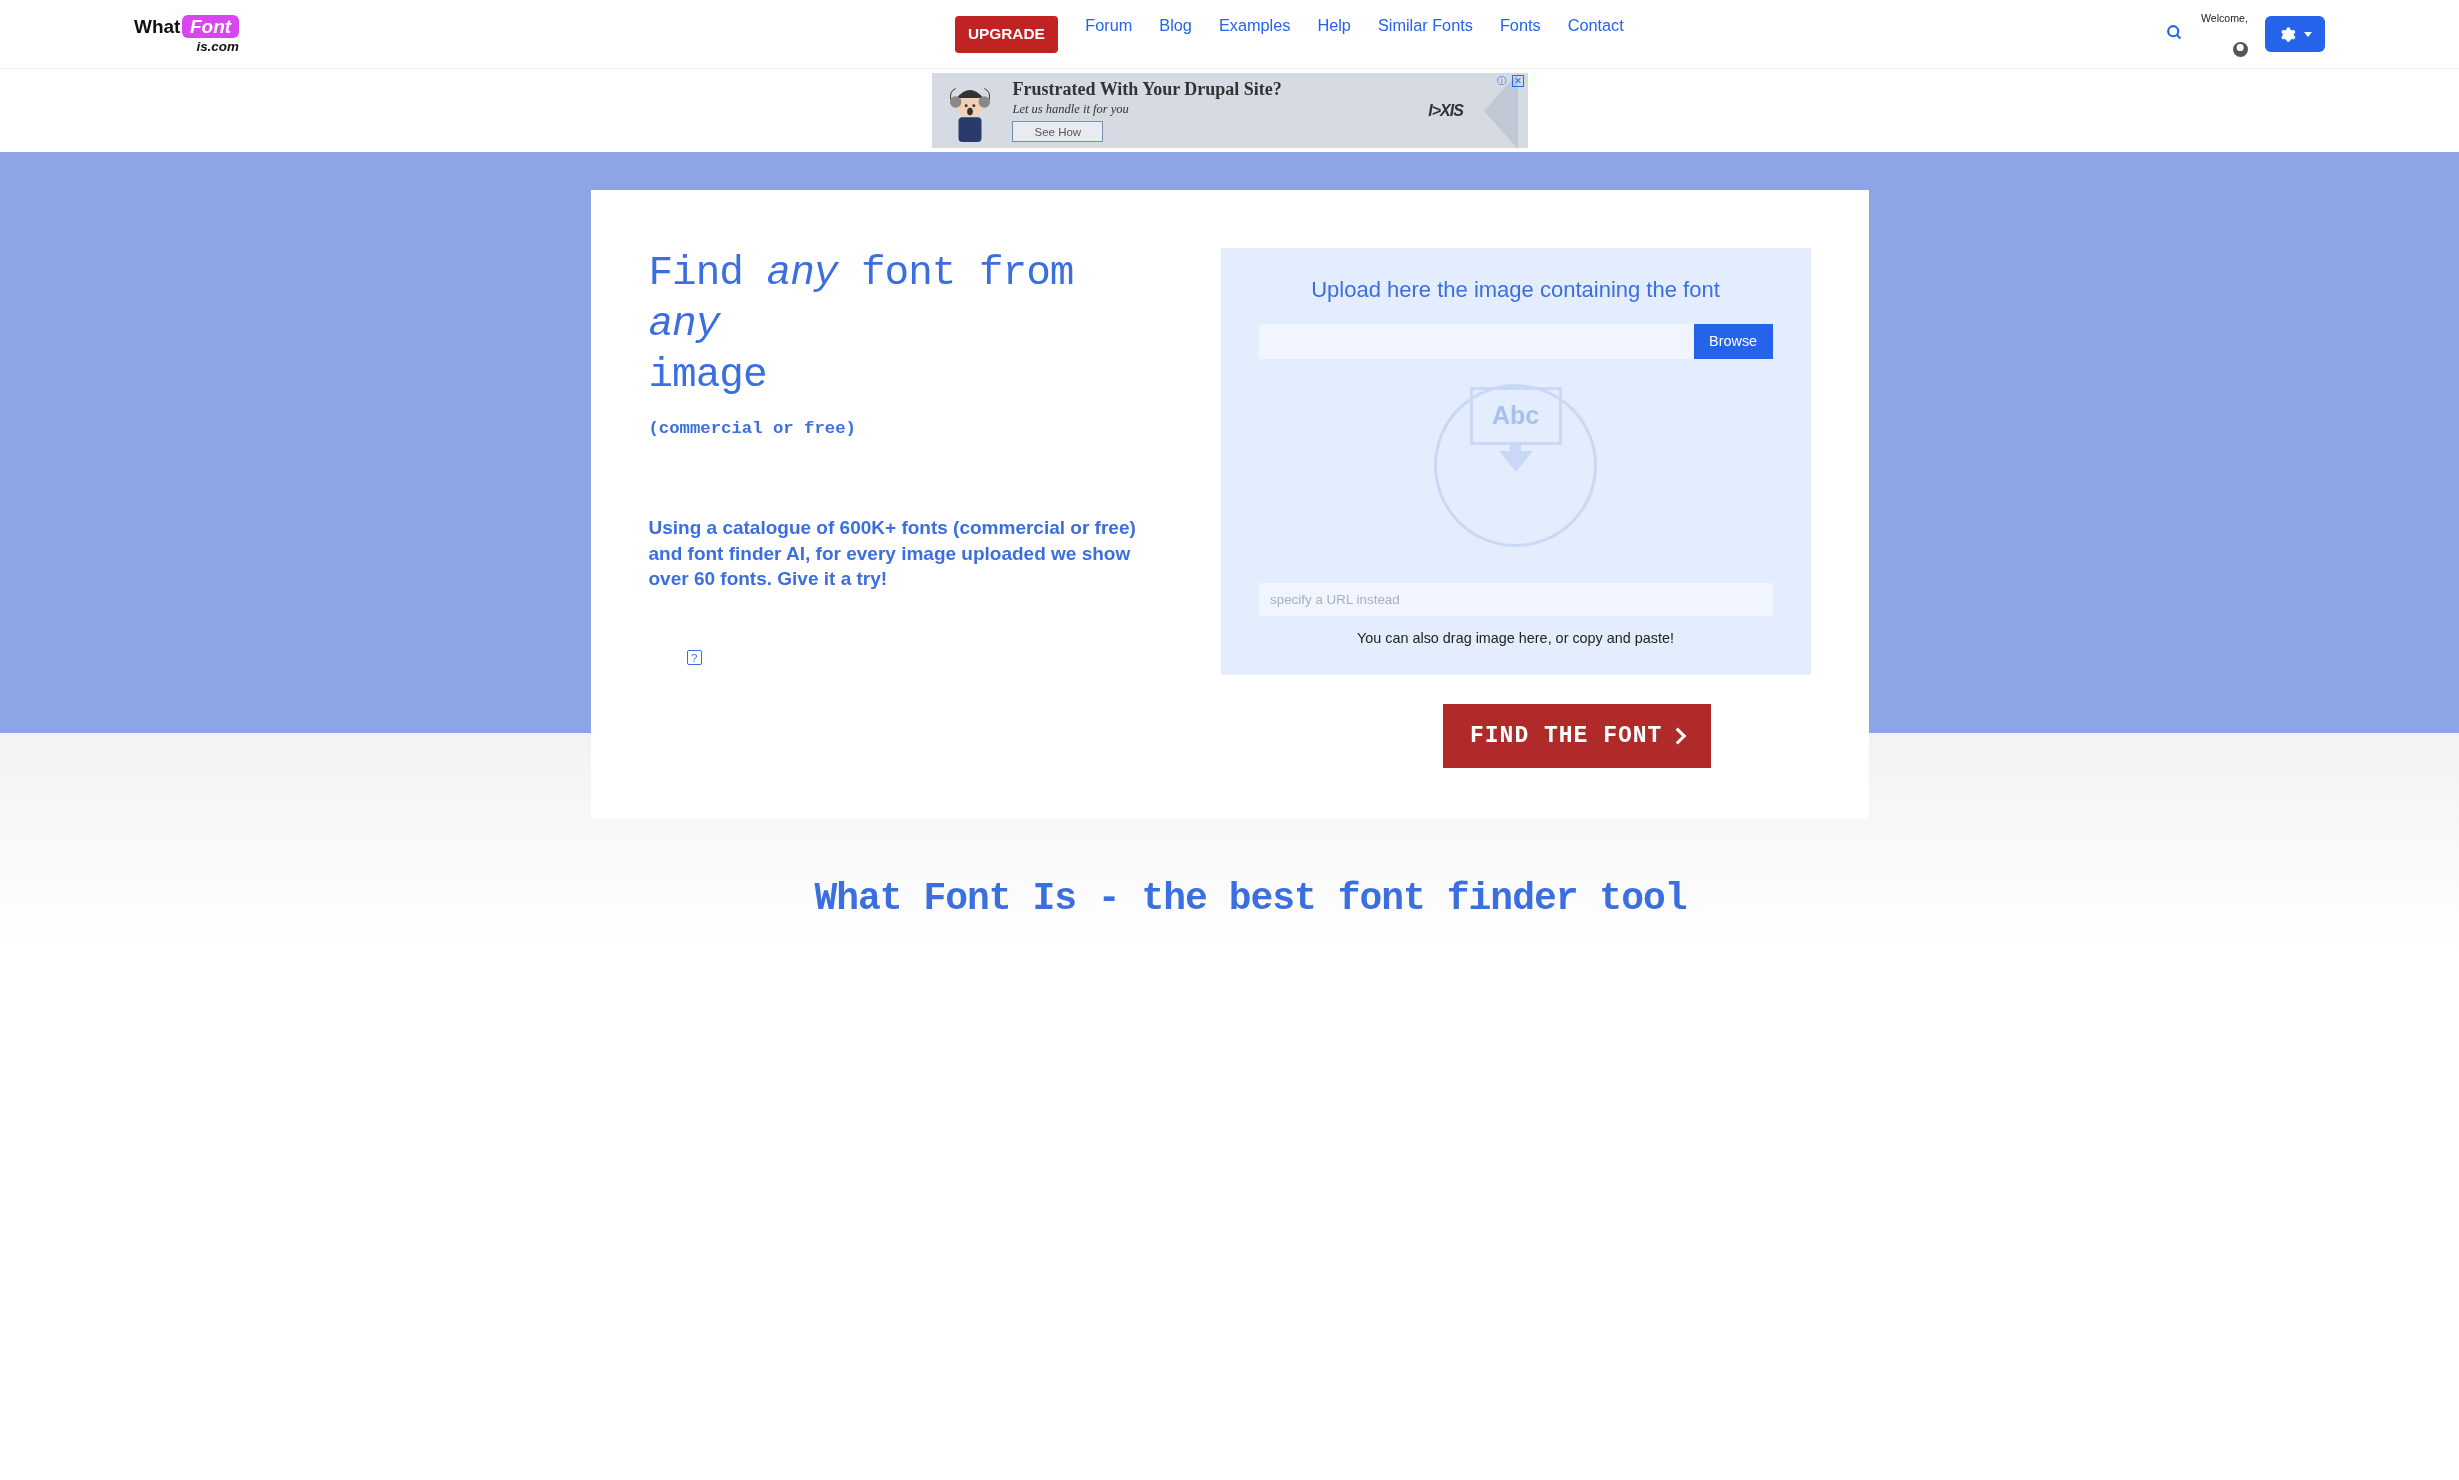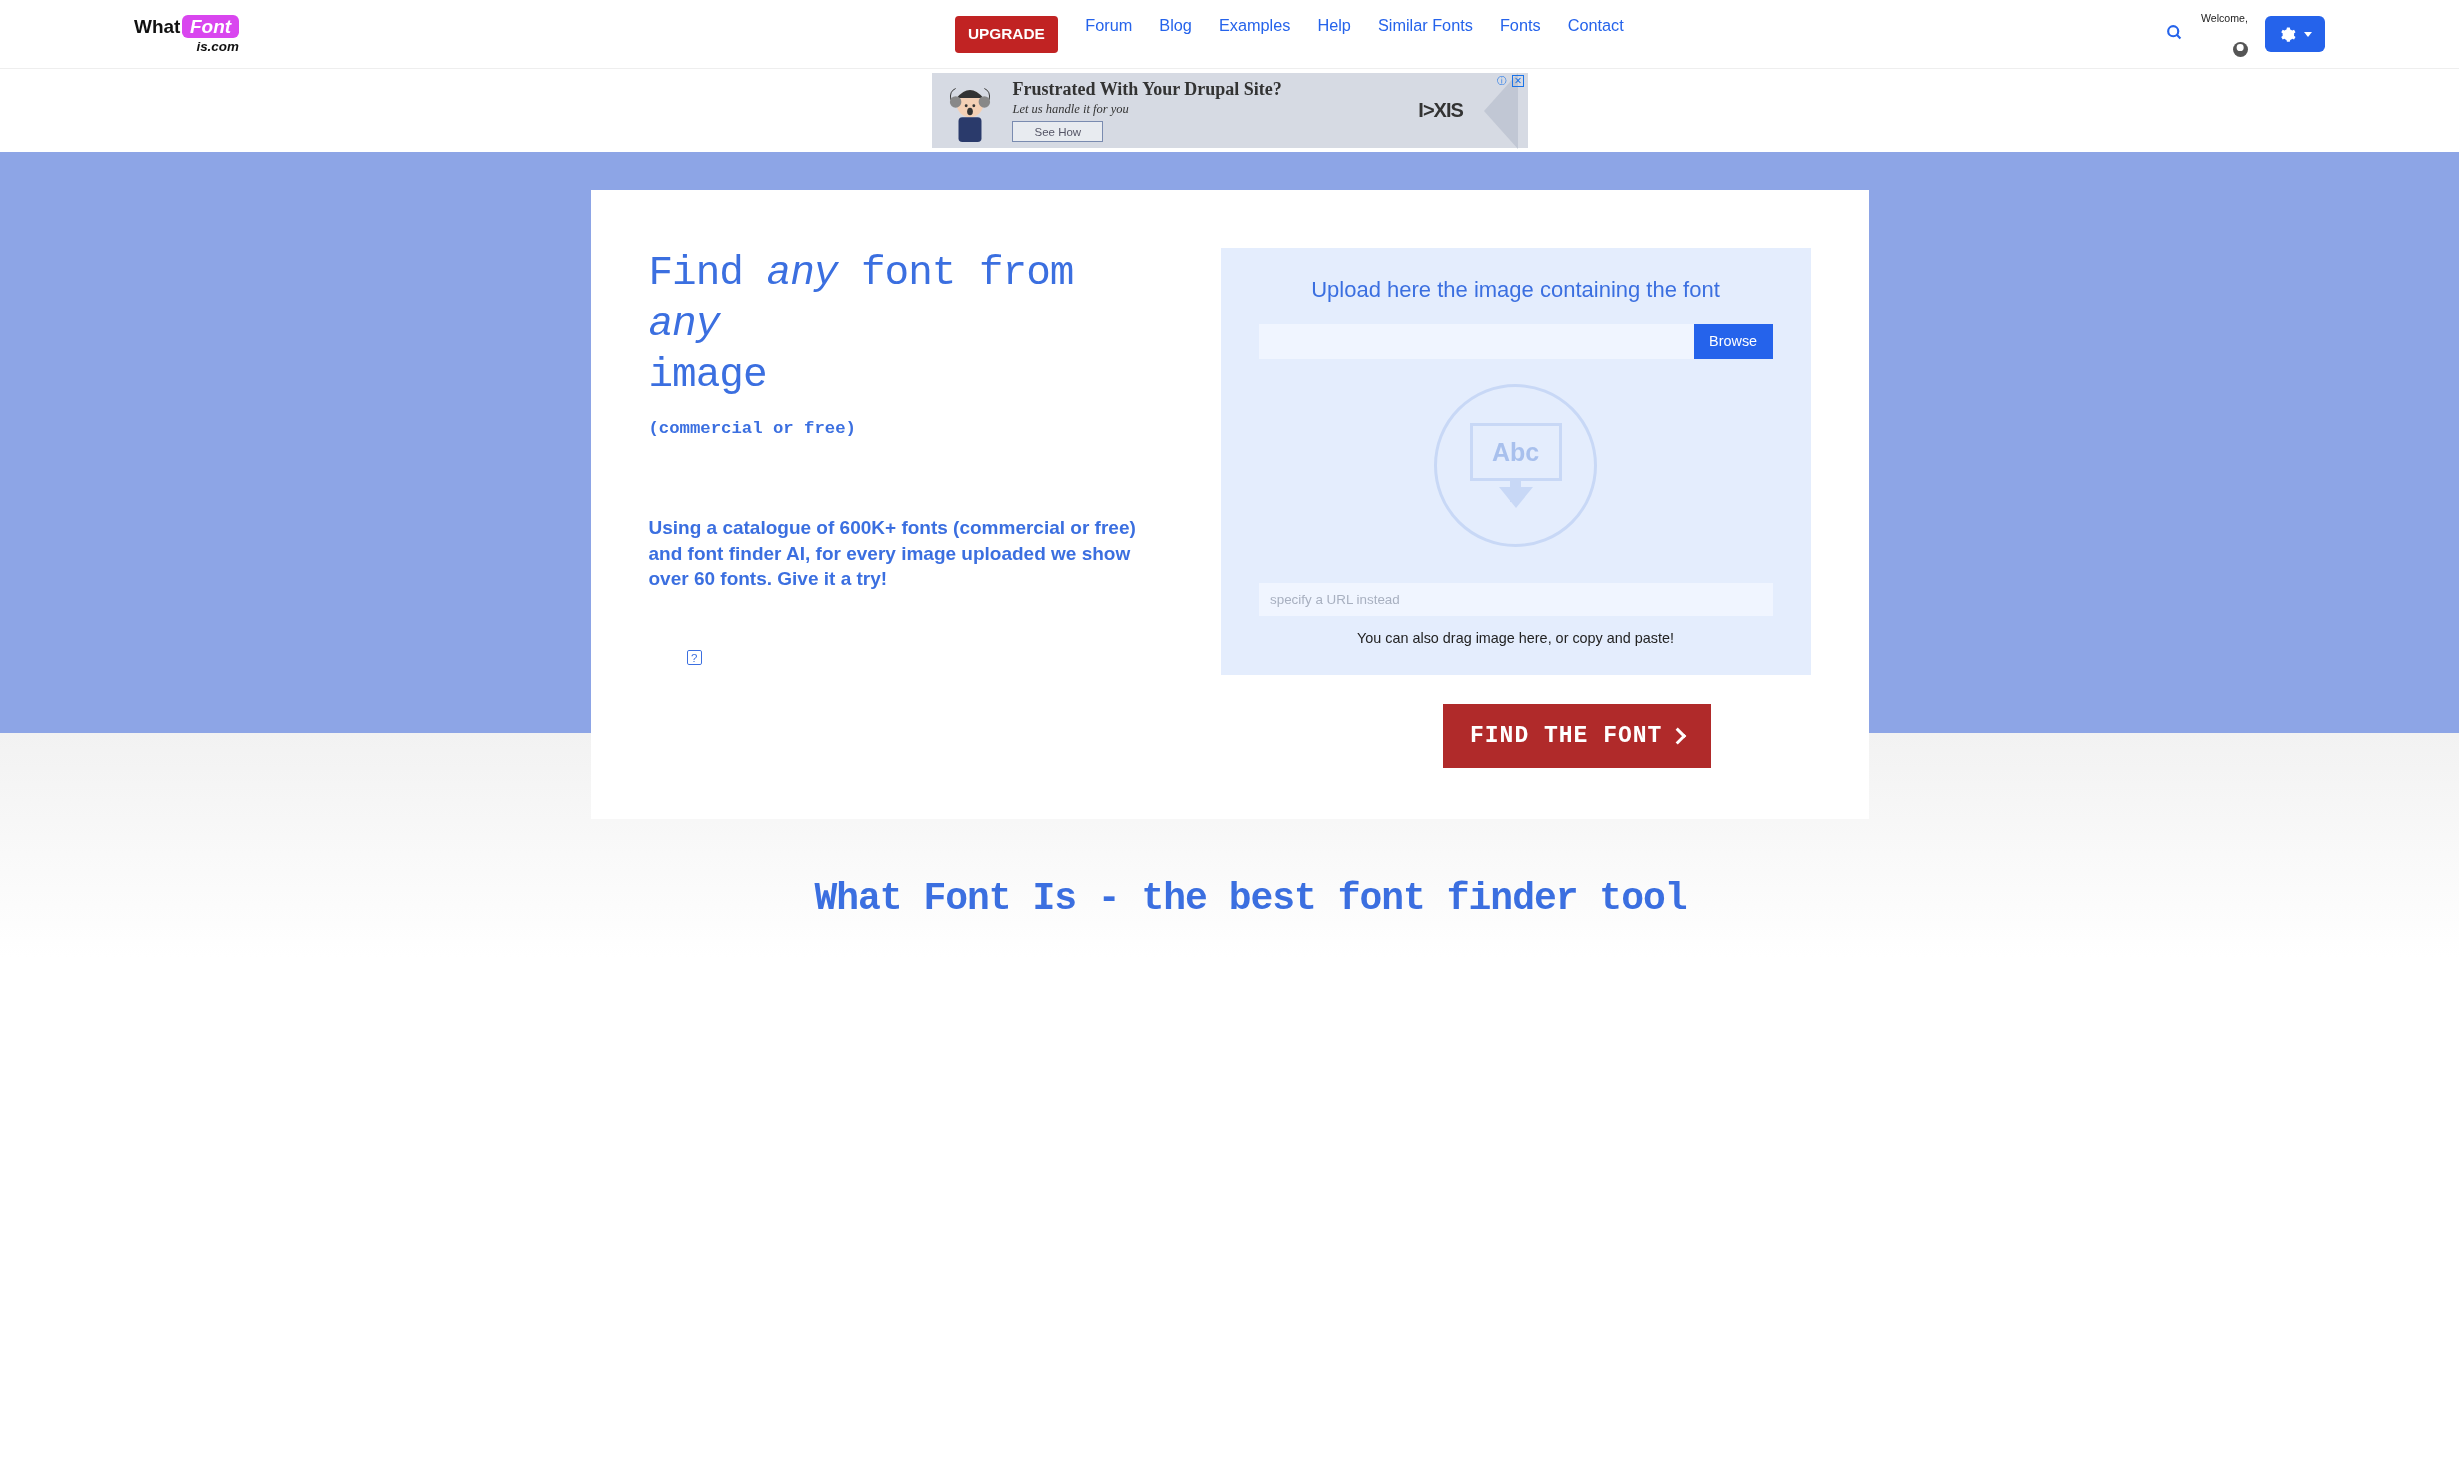--- a/index.html
+++ b/index.html
@@ -23,21 +23,21 @@
 .gear-svg { width: 17.3px; height: 17.3px; fill: #fff; }
 .caret-down { width: 0; height: 0; border-left: 4.8px solid transparent; border-right: 4.8px solid transparent; border-top: 5.8px solid #fff; }
 
 
 .ad-banner { width: 596px; height: 75px; margin: 3.8px auto 0; background: #d6dae3; display: flex; align-items: center; padding: 0 9.6px; gap: 13.4px; position: relative; }
 .ad-person { width: 58px; height: 67px; position: relative; }
 .ad-text { flex: 1; text-align: left; }
 .ad-headline { font-family: Georgia, serif; font-weight: 700; font-size: 18px; color: #333; }
 .ad-sub { font-family: Georgia, serif; font-style: italic; font-size: 12.5px; color: #333; margin-top: 1.9px; }
 .ad-cta { display: inline-block; border: 1px solid #7a8bb0; color: #556; font-size: 11.5px; padding: 3.8px 21px; margin-top: 3.8px; background: #e8ebf0; cursor:pointer; }
-.ad-brand { font-weight: 700; font-family: Arial; font-size: 20px; color: #333; letter-spacing: -1px; }
+.ad-brand { font-weight: 700; font-family: Arial; font-size: 16px; color: #333; letter-spacing: -1px; font-style: italic; }
 .ad-arrow { width: 0; height: 0; border-top: 38px solid transparent; border-bottom: 38px solid transparent; border-right: 34px solid #c1c7d4; margin-left: 7.7px; }
 .ad-close { position: absolute; top: 1.9px; right: 3.8px; font-size: 10.6px; color: #1a73e8; display: flex; gap: 3.8px; align-items: center; }
 .ad-close-x { width:11.5px; height:11.5px; border:1px solid #1a73e8; display:flex; align-items:center; justify-content:center; font-size:9.6px; line-height:1; cursor:pointer;}
 .ad-info { width:11.5px; height:11.5px; color:#1a73e8; font-size:9.6px; cursor:pointer;}
 
 
 .hero-bg { background: #8da5e6; margin-top: 3.8px; padding: 38px 0 0; }
 .hero-card { background: #fff; max-width: 1278px; margin: 0 auto; display: flex; padding: 58px; gap: 58px; min-height: 490px; position: relative; }
 .hero-left { flex: 1; }
 .hero-title { font-size: 41px; font-weight: 400; color: #3b6fe0; line-height: 1.25; font-family: "Courier New", monospace; letter-spacing: -1px;}
@@ -45,21 +45,21 @@
 .hero-subtitle { color: #3b6fe0; font-size: 17.3px; font-weight: 600; margin-top: 17.3px; font-family: "Courier New", monospace;}
 .hero-desc { color: #3b6fe0; font-size: 19px; font-weight: 600; margin-top: 77px; line-height: 1.35; }
 .help-icon { width: 15.4px; height: 15.4px; border: 1px solid #3b6fe0; color: #3b6fe0; font-size: 11.5px; display: inline-flex; align-items: center; justify-content: center; border-radius: 1.9px; margin-top: 58px; margin-left: 38px; cursor:pointer;}
 
 .upload-panel { flex: 1; background: #e4edfd; padding: 29px 38px; }
 .upload-title { text-align: center; color: #3b6fe0; font-size: 22px; font-weight: 500; }
 .file-row { display: flex; margin-top: 21px; }
 .file-input { flex: 1; background: #f0f5ff; height: 35px; border: none; padding: 0 9.6px; }
 .browse-btn { background: #2563eb; color: #fff; border: none; padding: 0 15.4px; font-size: 14.4px; cursor: pointer; height: 35px; }
 .drop-icon-wrap { text-align: center; margin: 25px 0; }
-.drop-circle { width: 163px; height: 163px; border: 3.8px solid #c8d8f6; border-radius: 50%; margin: 0 auto; display: flex; align-items: center; justify-content: center; }
+.drop-circle { width: 163px; height: 163px; border: 3.8px solid #c8d8f6; border-radius: 50%; margin: 0 auto; display: flex; justify-content: center; }
 .abc-box { position: relative; }
 .abc-rect { width: 92px; height: 58px; border: 3.8px solid #c8d8f6; display: flex; align-items: center; justify-content: center; color: #a8c0ed; font-weight: 700; font-size: 25px; font-family: Arial; }
 .abc-arrow { width: 0; height: 0; border-left: 17.3px solid transparent; border-right: 17.3px solid transparent; border-top: 21px solid #c8d8f6; margin: 5.8px auto 0; position: relative; }
 .abc-arrow::before { content:''; position:absolute; width:11.5px; height:21px; background:#c8d8f6; top:-27px; left:-5.8px; }
 .url-input { width: 100%; background: #f0f5ff; border: none; height: 33px; padding: 0 11.5px; font-size: 13.4px; color: #888; margin-top: 11.5px; }
 .url-input::placeholder { color: #a8b0c0; }
 .drag-hint { text-align: center; font-size: 14.4px; color: #222; margin-top: 13.4px; }
 
 
 .below-hero { background: linear-gradient(#f2f2f2, #fff); padding: 0 0 38px; }

